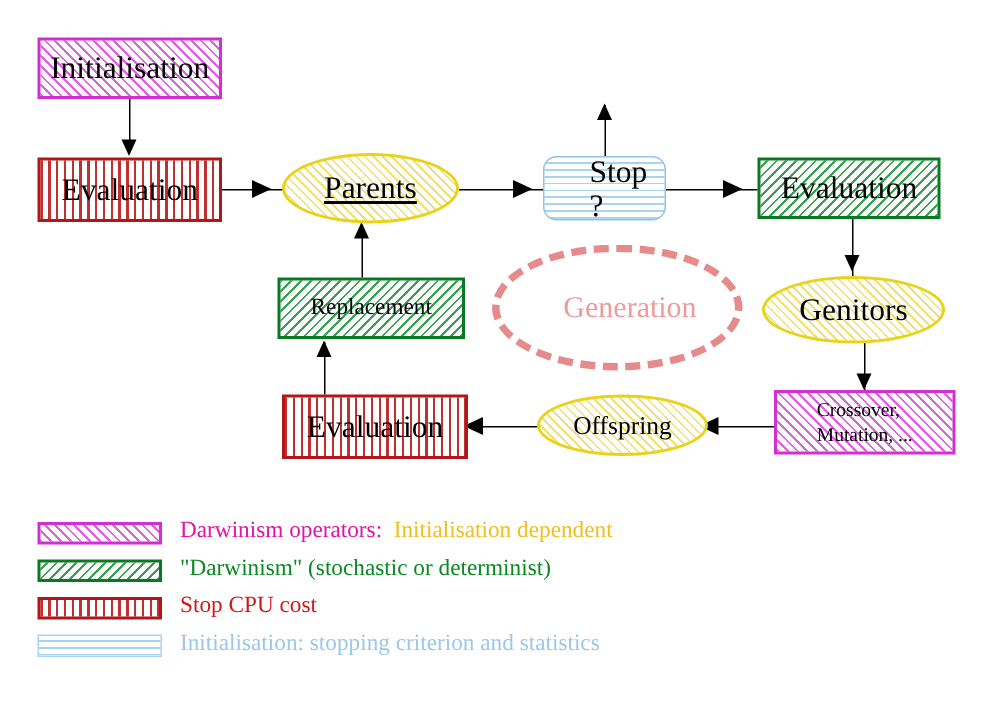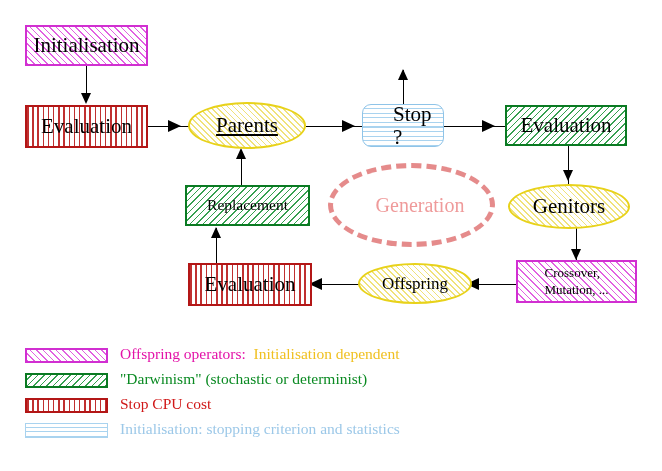--- a/index.html
+++ b/index.html
@@ -176,21 +176,21 @@
   <div class="arw up" style="left:211px;top:227px;"></div>
 
   <div class="ln v" style="left:241px;top:150px;height:37px;"></div>
   <div class="arw up" style="left:236px;top:148px;"></div>
 
   <div id="legend">
 
     <div class="lg-row" style="top:8px;">
       <div class="lg-sw hatch-magenta" style="top:0;"></div>
       <div class="lg-txt">
-        <span class="t-magenta">Offspring operators:</span><span>&nbsp;&nbsp;</span><span class="t-gold">Initialisation dependent</span>
+        <span class="t-magenta">Darwinism operators:</span><span>&nbsp;&nbsp;</span><span class="t-gold">Initialisation dependent</span>
       </div>
     </div>
 
     <div class="lg-row" style="top:33px;">
       <div class="lg-sw hatch-green" style="top:0;"></div>
       <div class="lg-txt">
         <span class="t-green">"Darwinism" (stochastic or determinist)</span>
       </div>
     </div>
 

